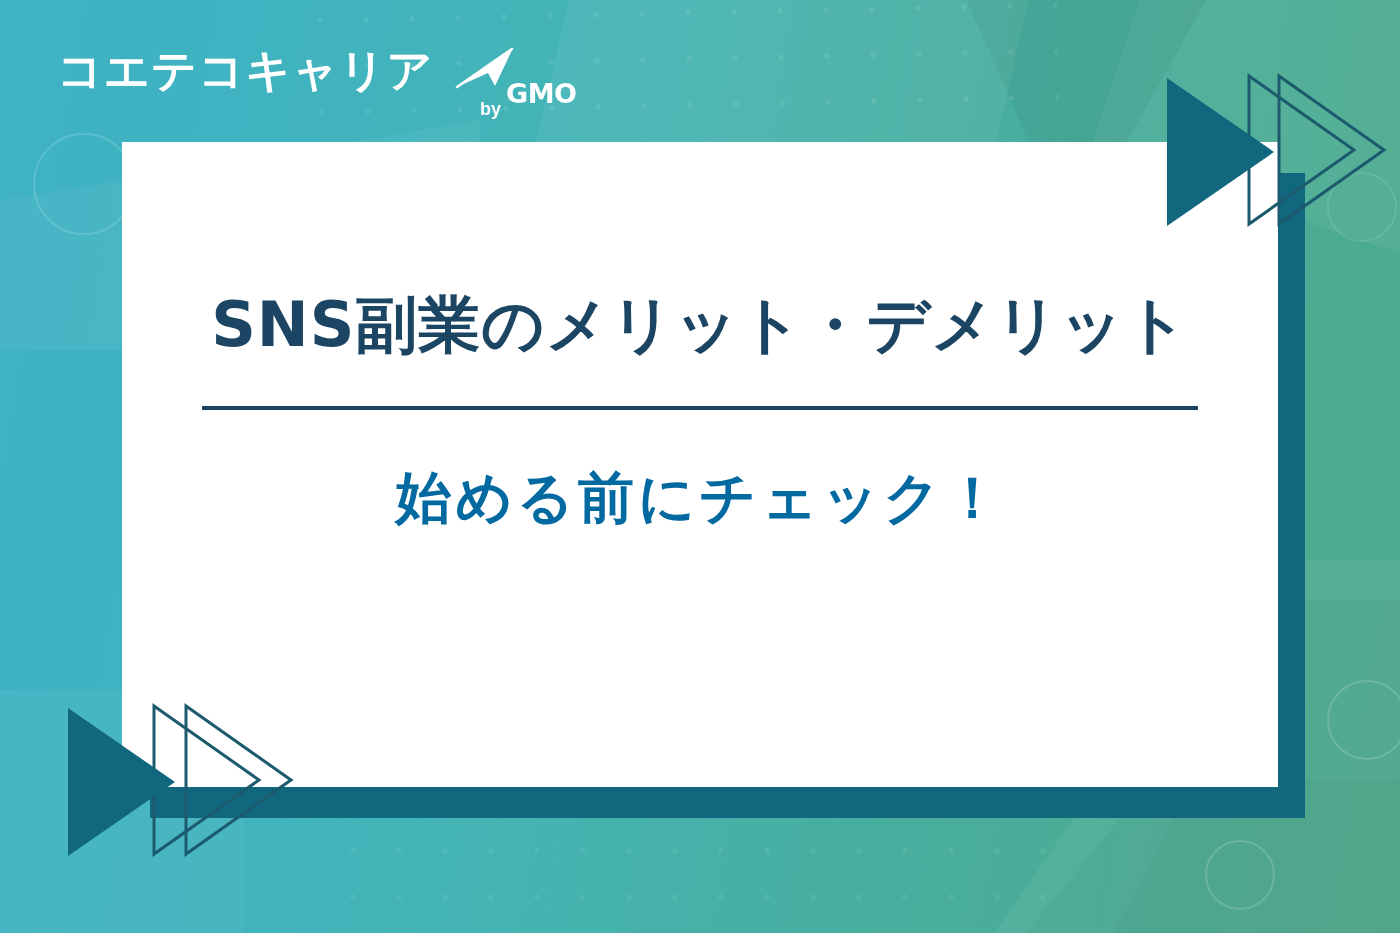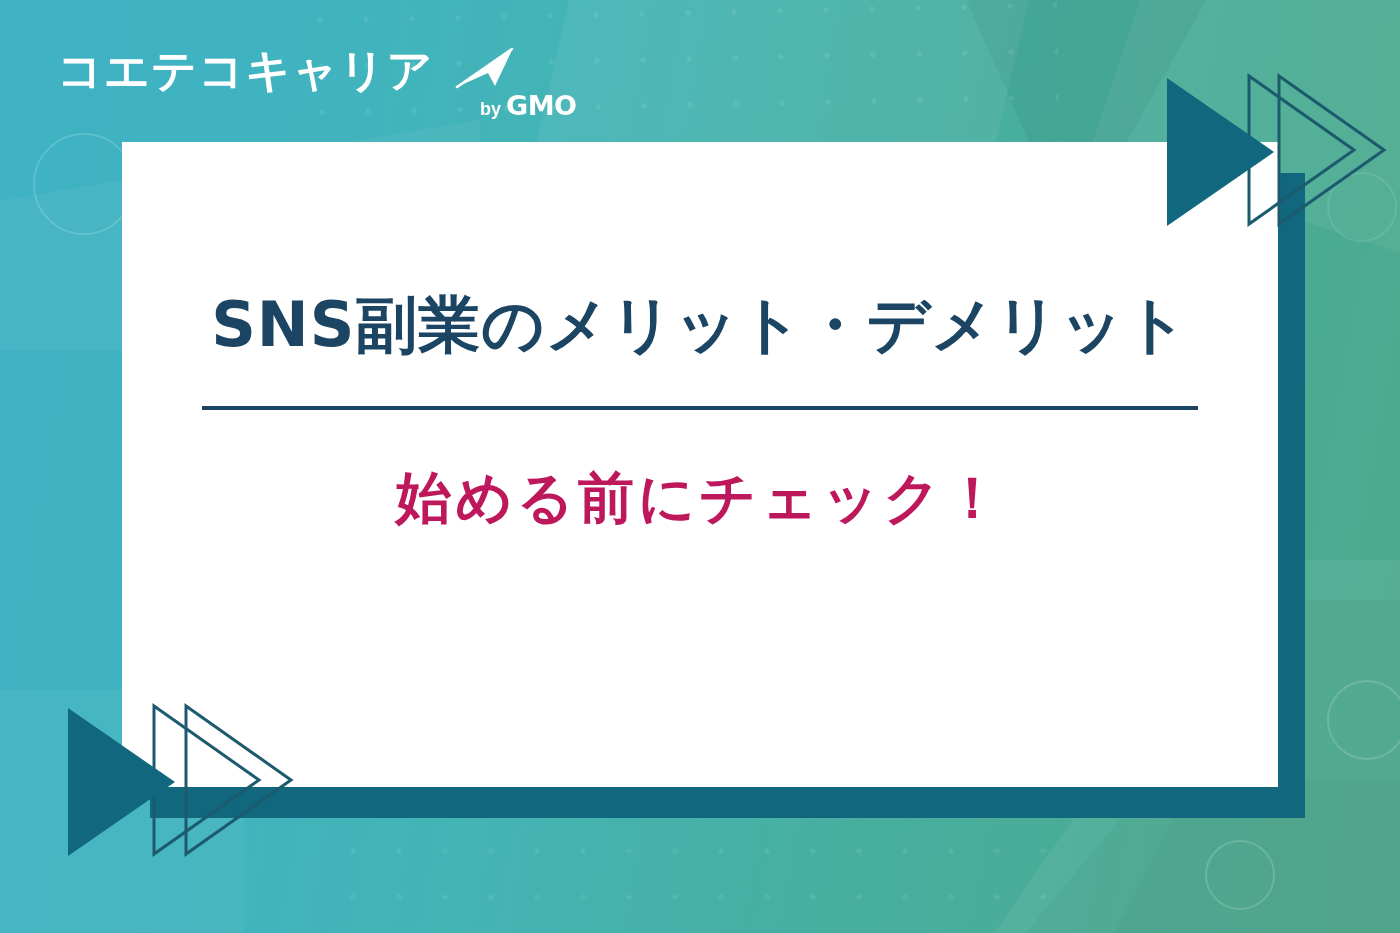--- a/index.html
+++ b/index.html
@@ -131,21 +131,21 @@
     left: 423px;
     top: 56px;
     font-size: 18px;
     font-weight: 700;
     line-height: 1;
     color: #ffffff;
   }
   .logo-gmo {
     position: absolute;
     left: 449px;
-    top: 48px;
+    top: 36px;
     font-size: 27px;
     font-weight: 700;
     line-height: 1;
     letter-spacing: -0.5px;
     color: #ffffff;
     font-family: "DejaVu Sans", "Liberation Sans", sans-serif;
   }
 
   
   .card-border-right {
@@ -197,21 +197,21 @@
     margin-top: 46px;
     width: 996px;
     height: 4px;
     background: #1c4563;
   }
   .subtitle {
     margin-top: 56px;
     font-size: 56px;
     font-weight: 700;
     line-height: 1.15;
-    color: #be185d;
+    color: #0369a1;
     letter-spacing: 4px;
     white-space: nowrap;
     text-align: left;
     font-family: "DejaVu Sans", "Liberation Sans", sans-serif;
   }
 
   
   .tri-group { position: absolute; }
   .tri-tr { left: 1143px; top: 54px; width: 260px; height: 200px; }
   .tri-bl { left: 40px;  top: 684px; width: 270px; height: 200px; }

